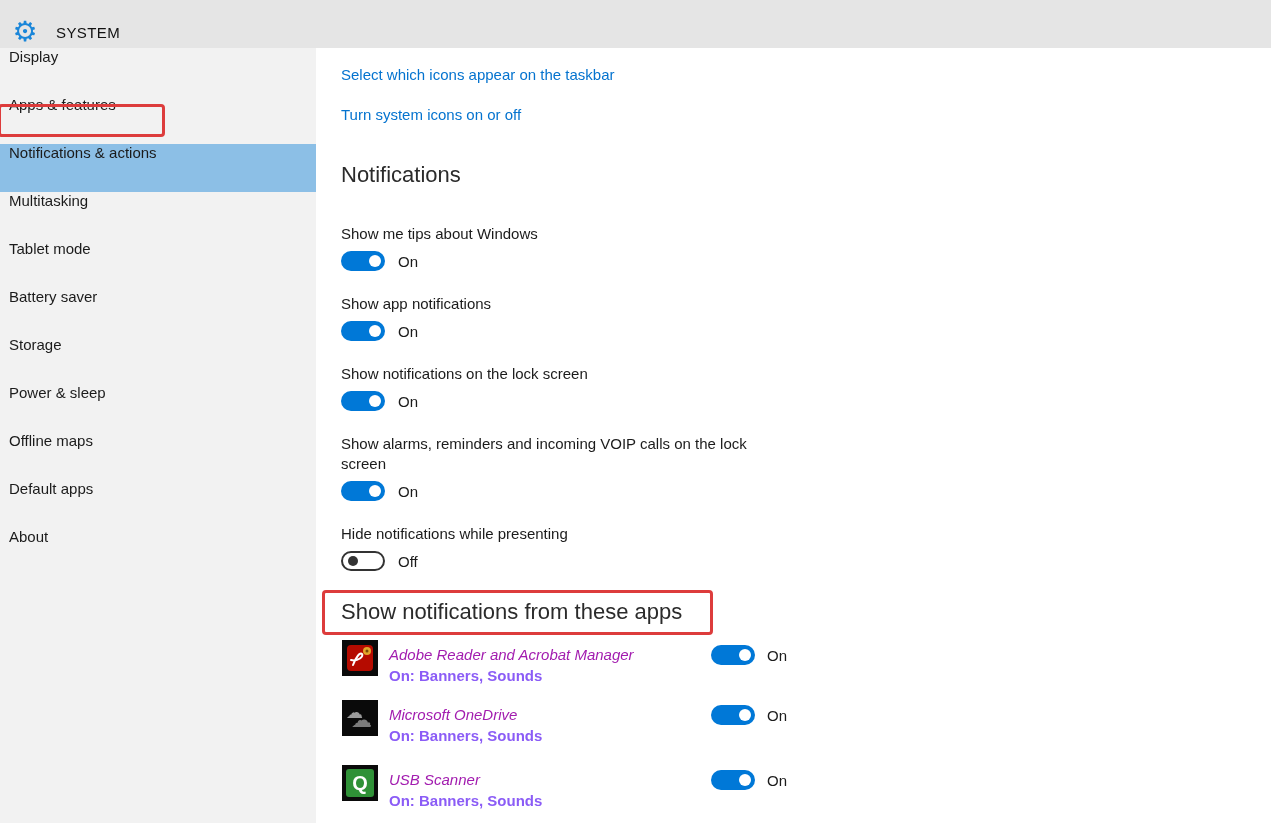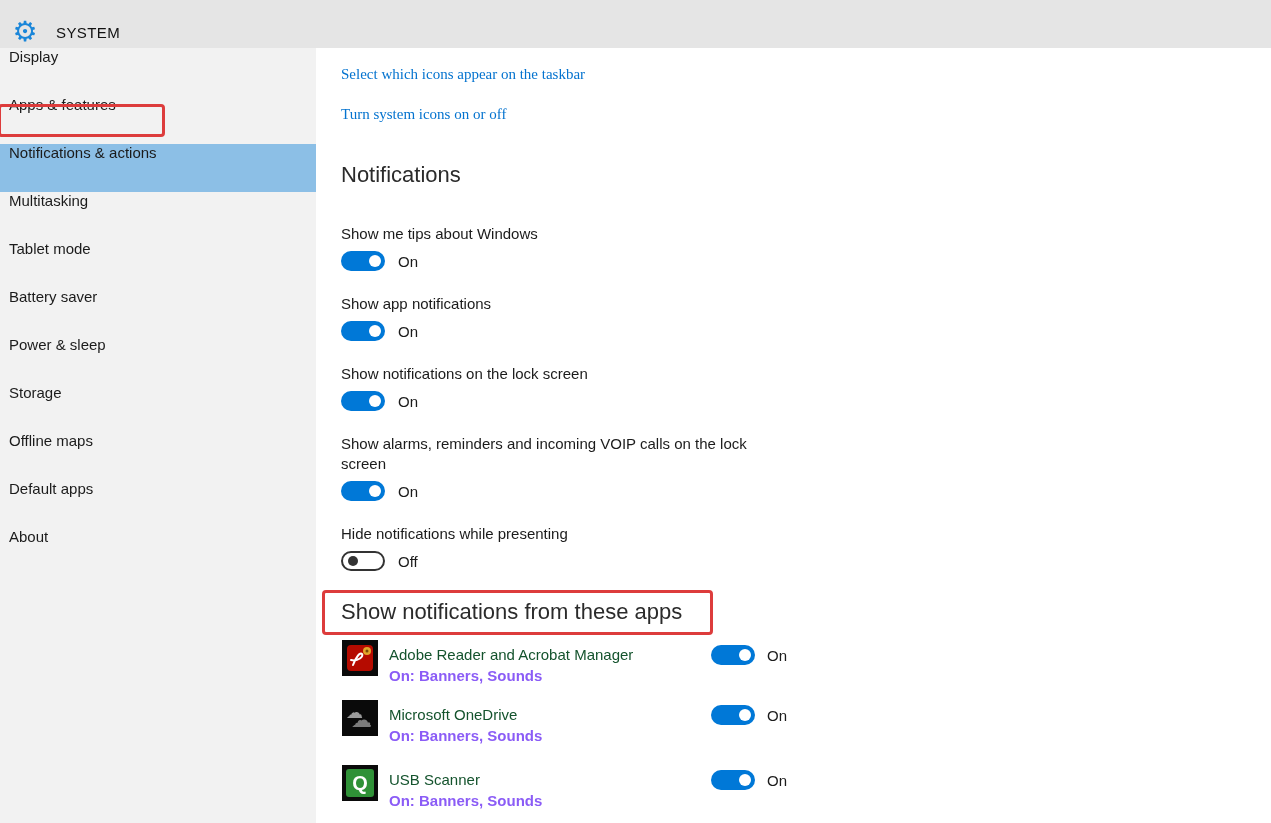--- a/index.html
+++ b/index.html
@@ -18,43 +18,43 @@
   .sidebar { position:absolute; left:0; top:48px; width:316px; height:775px;
              background:#f2f2f2; }
   .side-item { height:48px; display:flex; align-items:flex-start; padding-left:9px;
                font-size:15px; color:#1b1b1b; cursor:default; }
   .side-item.selected { background:#8cbfe6; }
 
   
   .main { position:absolute; left:316px; top:48px; width:955px; height:775px;
           background:#ffffff; }
   .link { position:absolute; left:25px; font-size:15px; color:#0473cf;
-          text-decoration:none; display:block;font-family:Liberation Serif, serif; }
+          text-decoration:none; display:block; }
   .section-heading { position:absolute; left:25px; font-size:22px; font-weight:400;
                      color:#2b2b2b;text-align:center; }
 
   .tblock { position:absolute; left:25px; width:420px;margin-top:12px; }
   .tlabel { font-size:15px; line-height:20px; max-width:412px; color:#1b1b1b; }
   .trow { margin-top:7px; height:20px; display:flex; align-items:center; }
   .tstate { font-size:15px; color:#1b1b1b; margin-left:13px; }
 
   .toggle { position:relative; width:44px; height:20px; border-radius:10px; cursor:pointer; }
   .toggle.on { background:#0078d7; }
   .toggle.on .knob { position:absolute; right:4px; top:4px; width:12px; height:12px;
                      border-radius:50%; background:#ffffff; }
   .toggle.off { background:#ffffff; border:2px solid #333333; }
   .toggle.off .knob { position:absolute; left:5px; top:3px; width:10px; height:10px;
                       border-radius:50%; background:#333333; }
 
   
   .app-row { position:absolute; left:26px; width:520px; height:40px; }
   .app-icon { position:absolute; left:0; top:0; width:36px; height:36px;
               background:#0a0a0a; }
-  .app-name { position:absolute; left:47px; top:6px; font-size:15px; color:#14532d;
-              text-decoration:none; white-space:nowrap; }
+  .app-name { position:absolute; left:47px; top:6px; font-size:15px; color:#a21caf;
+              text-decoration:none; white-space:nowrap;font-style:italic; }
   .app-sub { position:absolute; left:47px; top:27px; font-size:15px; color:#8b5cf6;
              white-space:nowrap;font-weight:bold; }
   .app-toggle { position:absolute; left:369px; top:5px; }
   .app-state { position:absolute; left:425px; top:7px; font-size:15px; color:#1b1b1b; }
 
   .adobe-inner { position:absolute; left:5px; top:5px; width:26px; height:26px;
                  background:#b50b00; border-radius:4px; }
   .cloud-back { position:absolute; left:4px; top:2px; font-size:17px; color:#9a9a9a; }
   .cloud-back::before { content:"\2601"; }
   .cloud-front { position:absolute; left:9px; top:8px; font-size:21px; color:#7c7c7c; }
@@ -90,24 +90,24 @@
   <div class="side-item">
       <span>Multitasking</span>
     </div>
   <div class="side-item">
       <span>Tablet mode</span>
     </div>
   <div class="side-item">
       <span>Battery saver</span>
     </div>
   <div class="side-item">
+      <span>Storage</span>
+    </div>
+  <div class="side-item">
       <span>Power &amp; sleep</span>
-    </div>
-  <div class="side-item">
-      <span>Storage</span>
     </div>
   <div class="side-item">
       <span>Offline maps</span>
     </div>
   <div class="side-item">
       <span>Default apps</span>
     </div>
   <div class="side-item">
       <span>About</span>
     </div>

